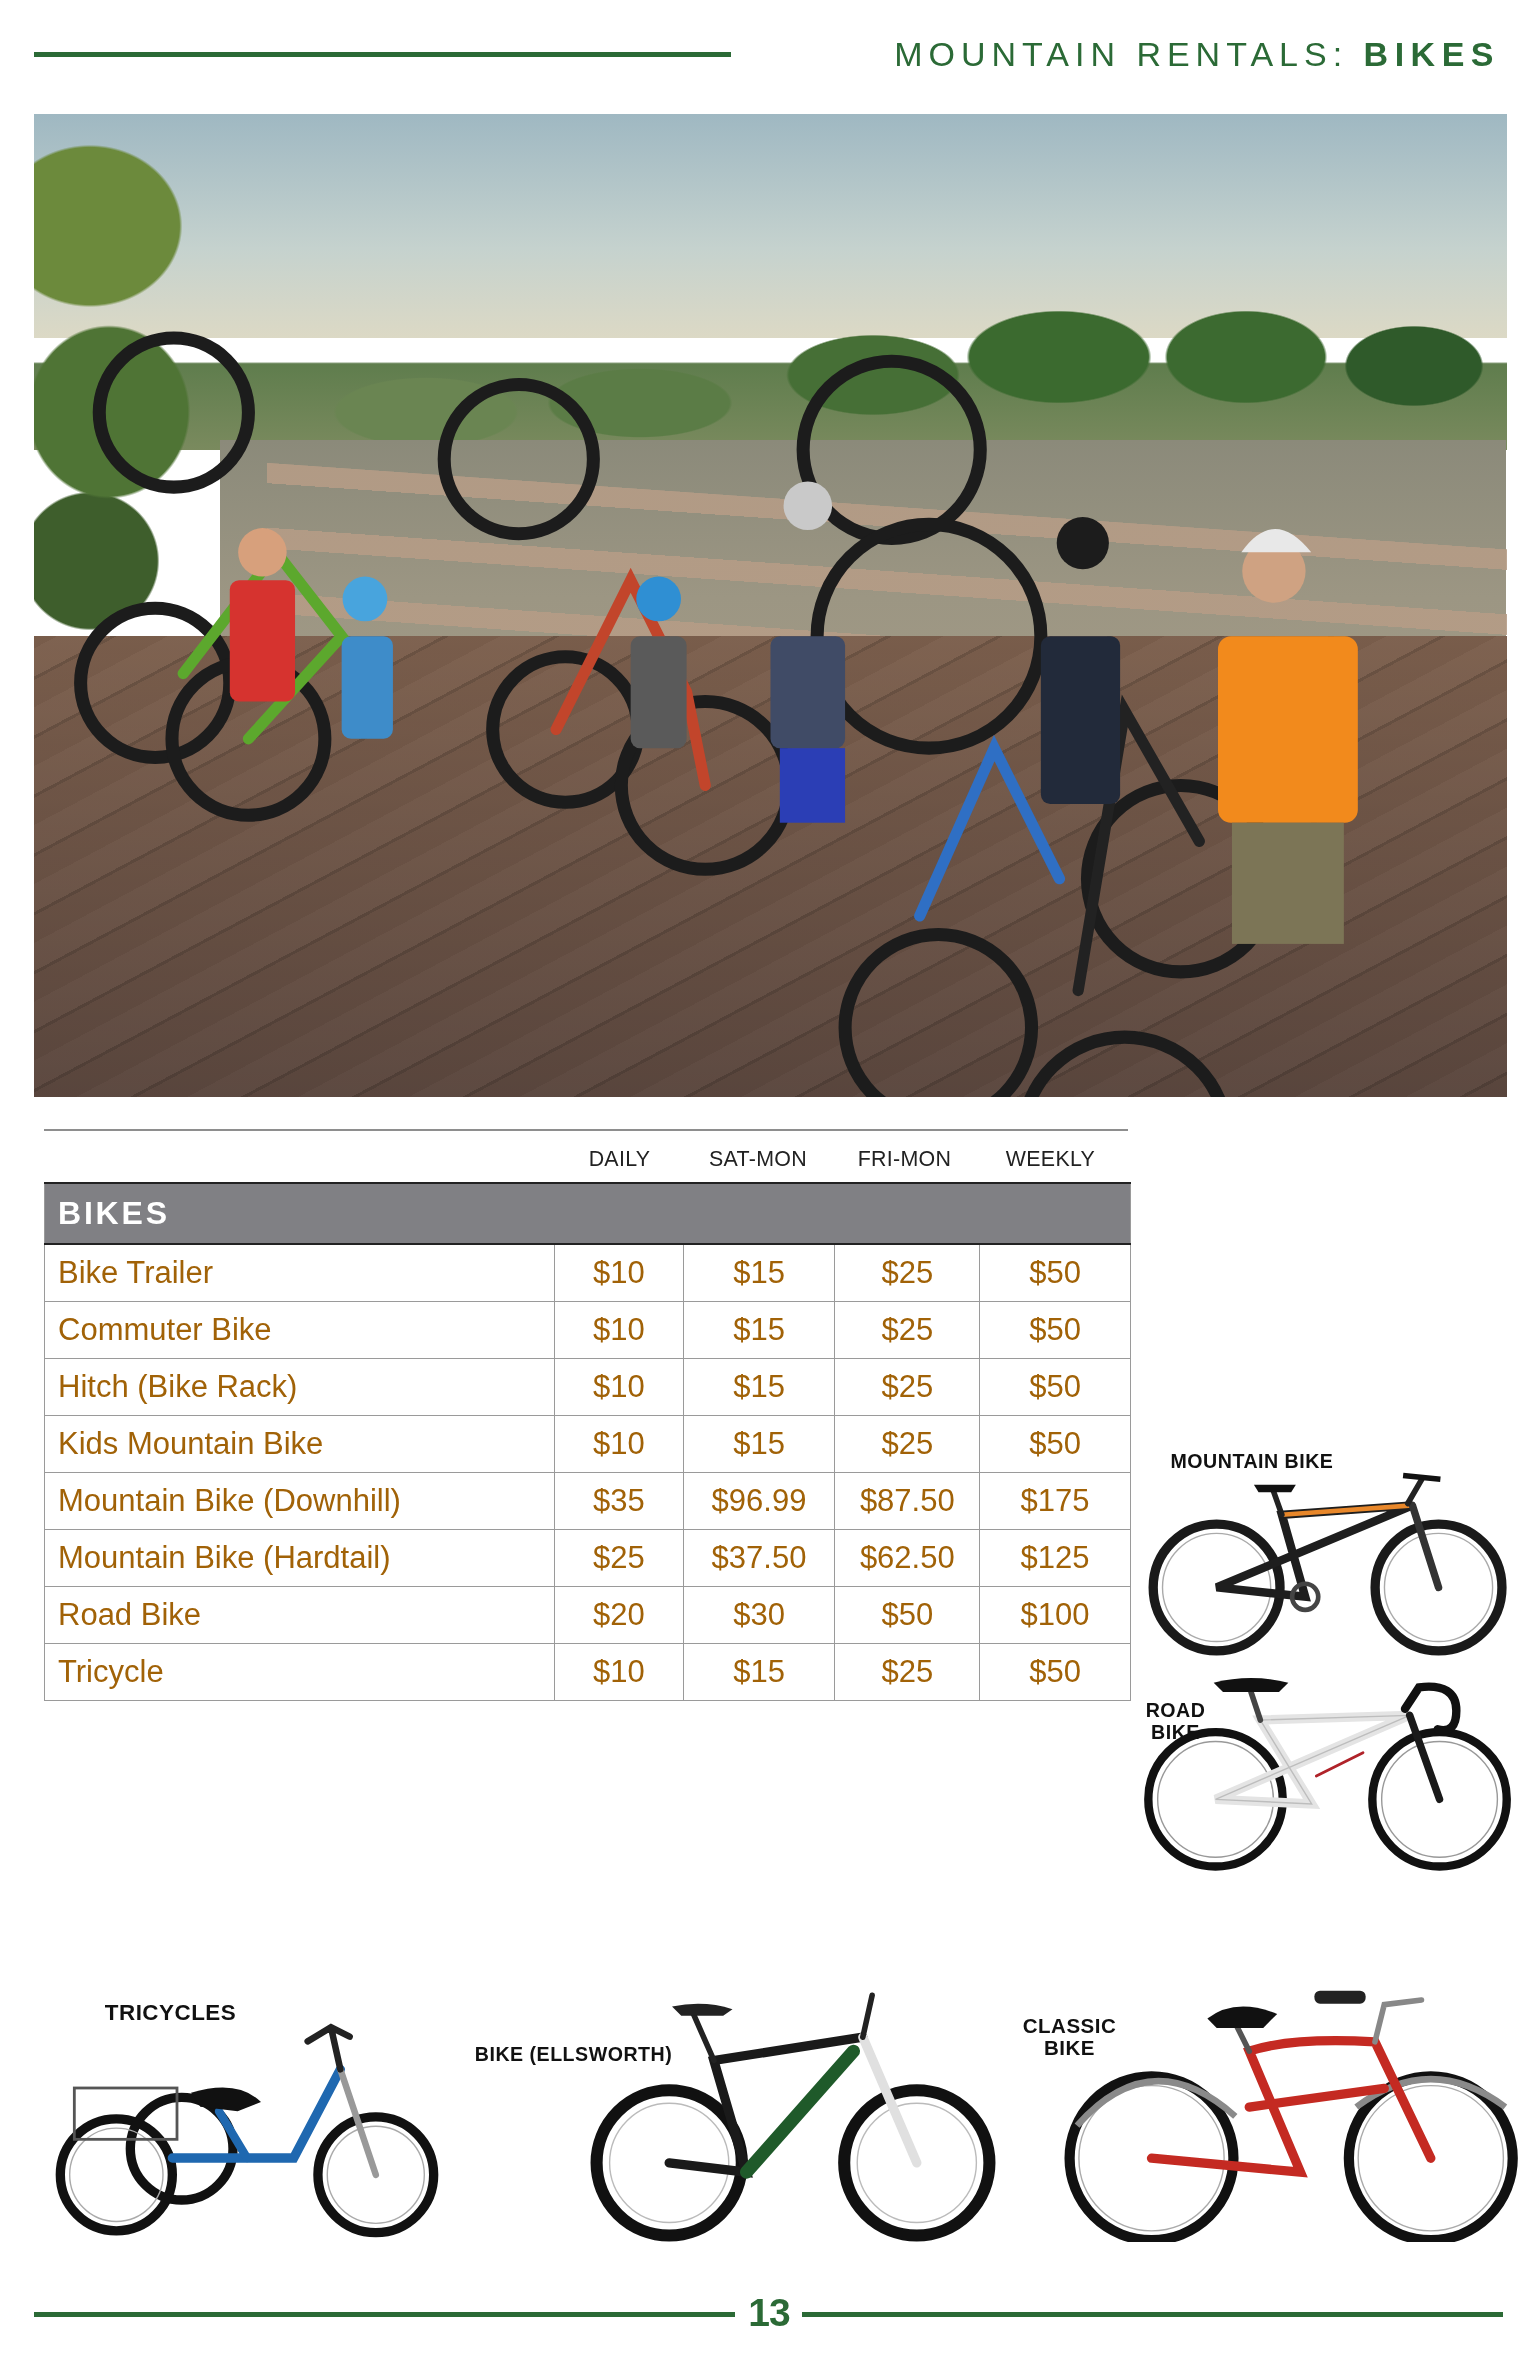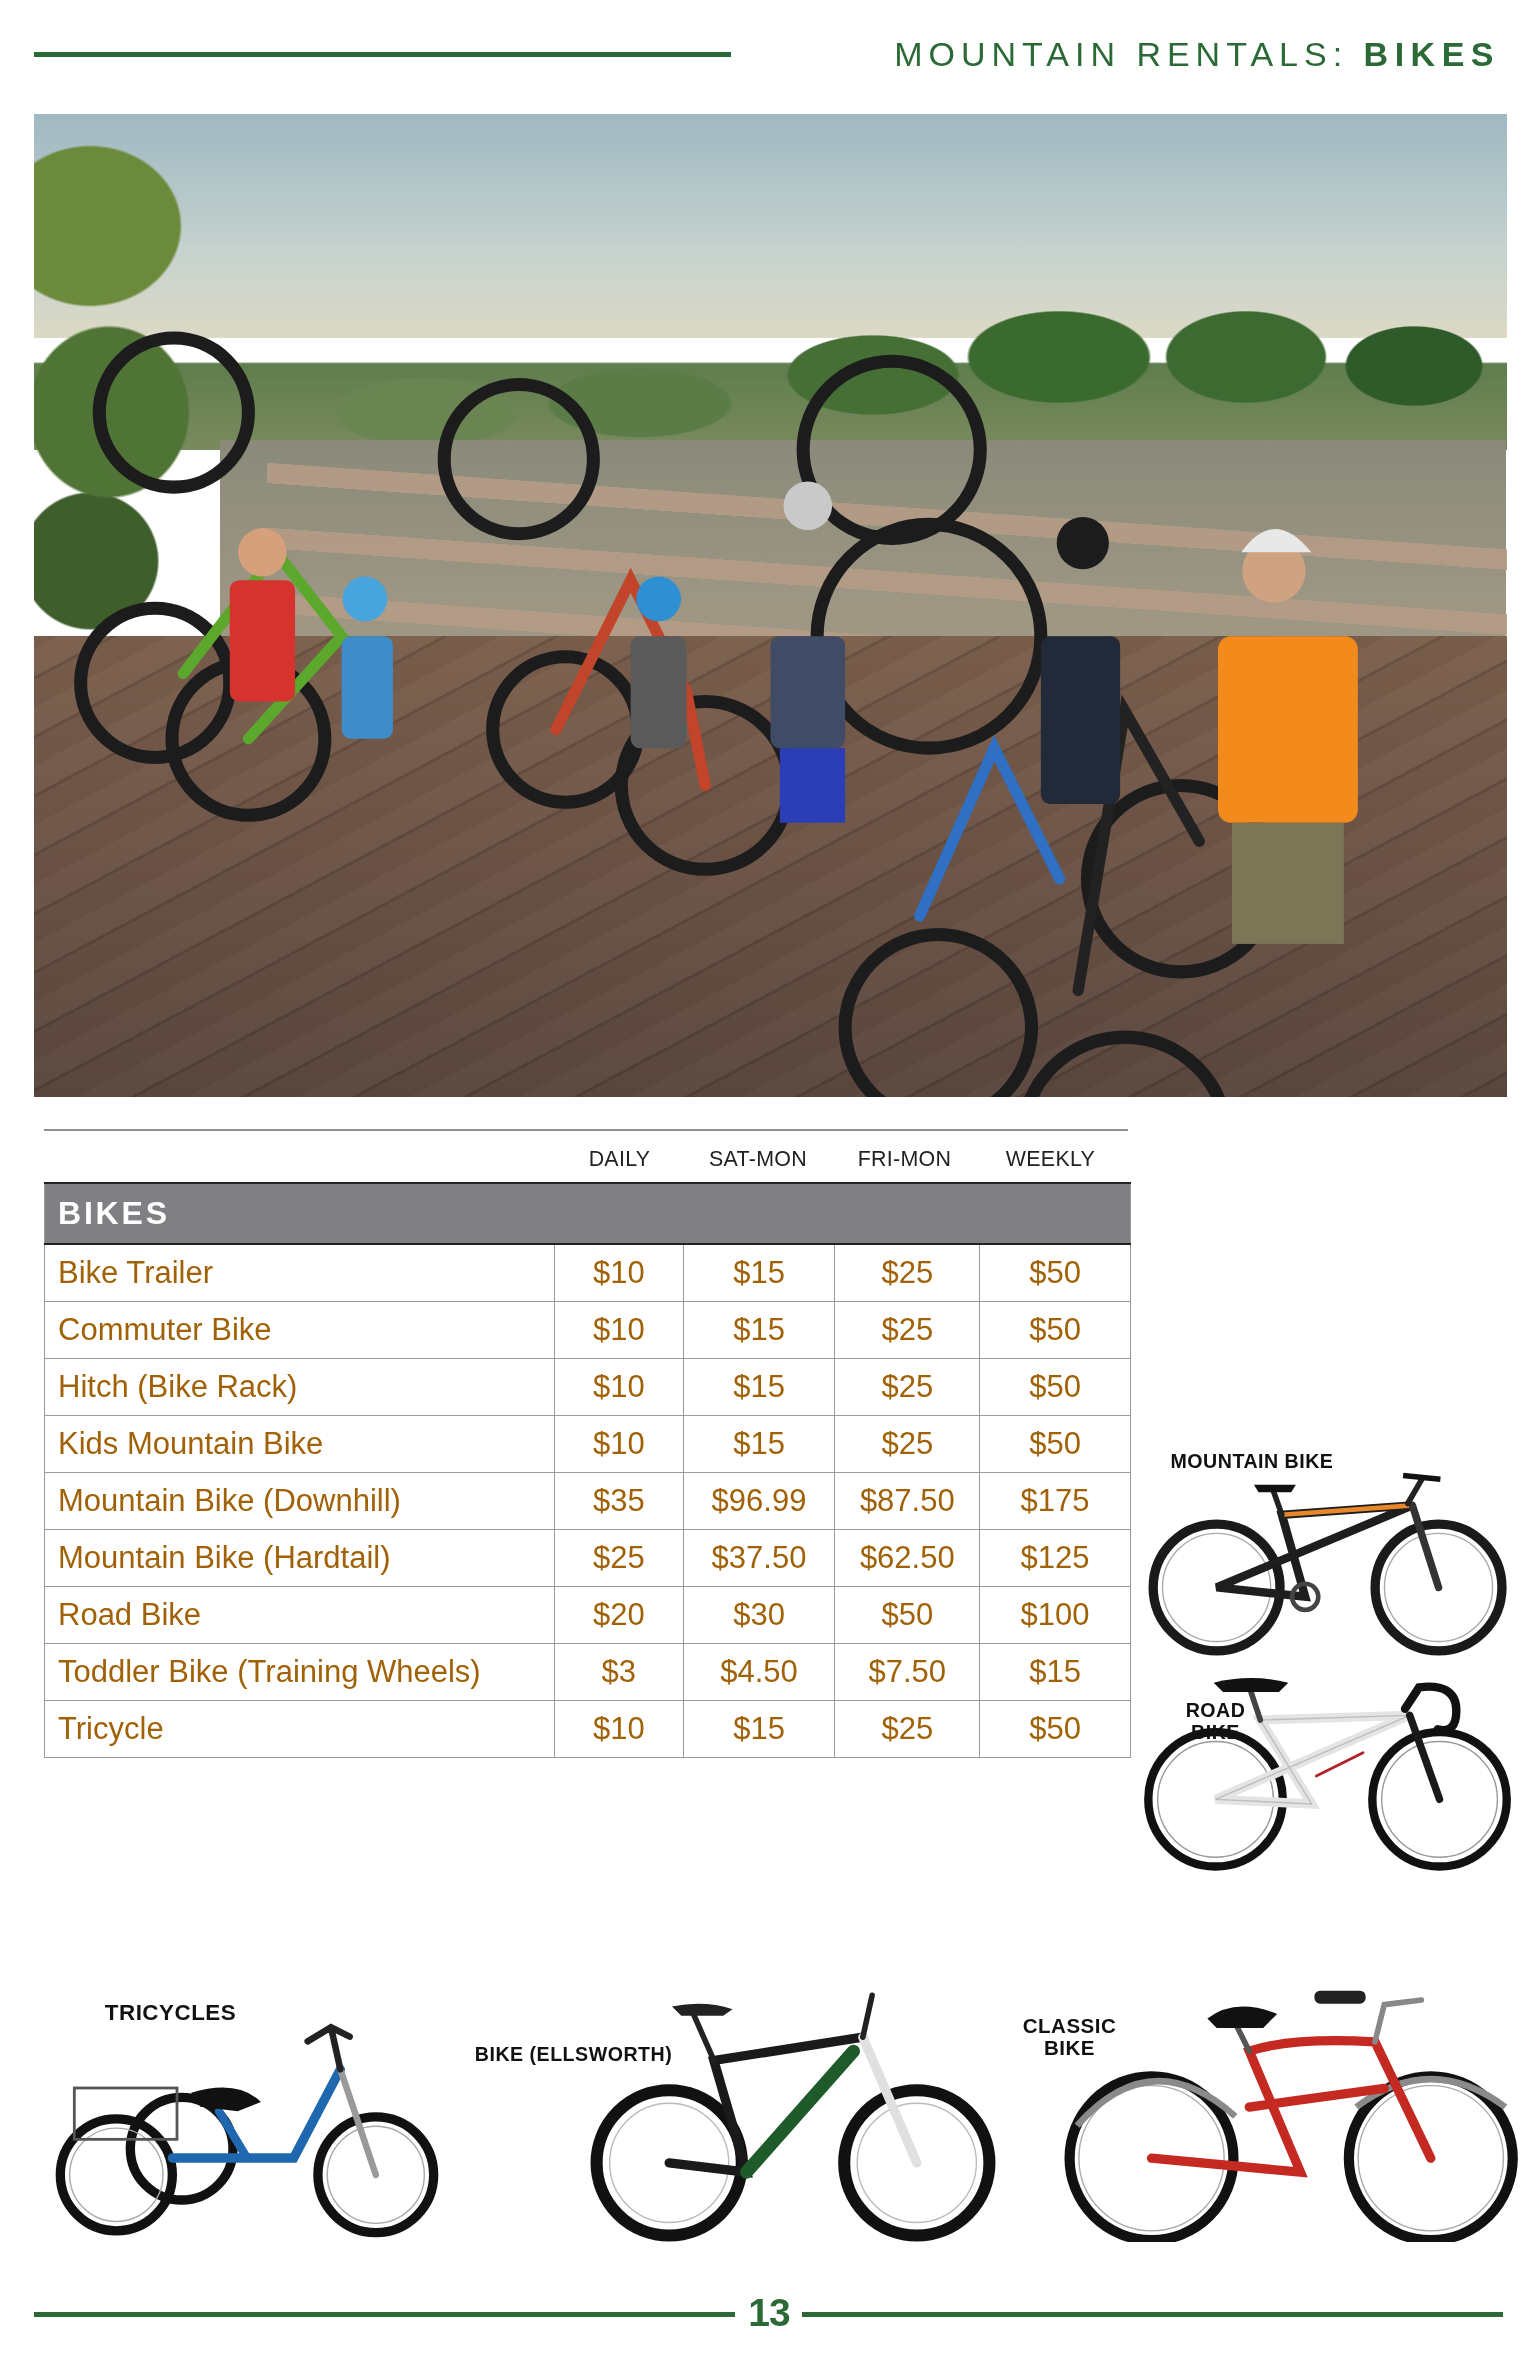--- a/index.html
+++ b/index.html
@@ -211,27 +211,20 @@
   </tr>
 
   <tr>
     <td class="cell name">Road Bike</td>
     <td class="cell price c1">$20</td>
     <td class="cell price c2">$30</td>
     <td class="cell price c3">$50</td>
     <td class="cell price c4">$100</td>
   </tr>
 
-  <tr>
-    <td class="cell name">Toddler Bike (Training Wheels)</td>
-    <td class="cell price c1">$3</td>
-    <td class="cell price c2">$4.50</td>
-    <td class="cell price c3">$7.50</td>
-    <td class="cell price c4">$15</td>
-  </tr>
 
   <tr>
     <td class="cell name">Tricycle</td>
     <td class="cell price c1">$10</td>
     <td class="cell price c2">$15</td>
     <td class="cell price c3">$25</td>
     <td class="cell price c4">$50</td>
   </tr>
 </tbody>
 </table>
@@ -251,21 +244,21 @@
     <path d="M150 50 L290 40" stroke="#e8872a" stroke-width="5"></path>
     <path d="M290 40 L318 128" stroke="#333" stroke-width="8"></path>
     <path d="M150 50 L140 22" stroke="#222" stroke-width="6"></path>
     <path d="M285 38 L300 12" stroke="#222" stroke-width="6"></path>
   </g>
   <path d="M120 18 L165 18 L160 26 L125 26 Z" fill="#111"></path>
   <path d="M280 8 L320 12" stroke="#111" stroke-width="6"></path>
   <circle cx="175" cy="138" r="14" fill="none" stroke="#444" stroke-width="5"></circle>
 </svg>
 
-<div class="abs label" style="left:1139px; top:1699px; width:73px;margin-left:40px;">
+<div class="abs label" style="left:1139px; top:1699px; width:73px;">
     <div>ROAD</div>
     <div>BIKE</div>
   </div>
 <svg class="bike-img" style="left:1139px; top:1664px" width="378" height="210" viewBox="0 0 405 225">
   <g fill="none" stroke="#111" stroke-width="9">
       <circle cx="82" cy="145" r="72"></circle>
       <circle cx="322" cy="145" r="72"></circle>
     </g>
   <g fill="none" stroke="#999" stroke-width="1.5">
       <circle cx="82" cy="145" r="62"></circle>

